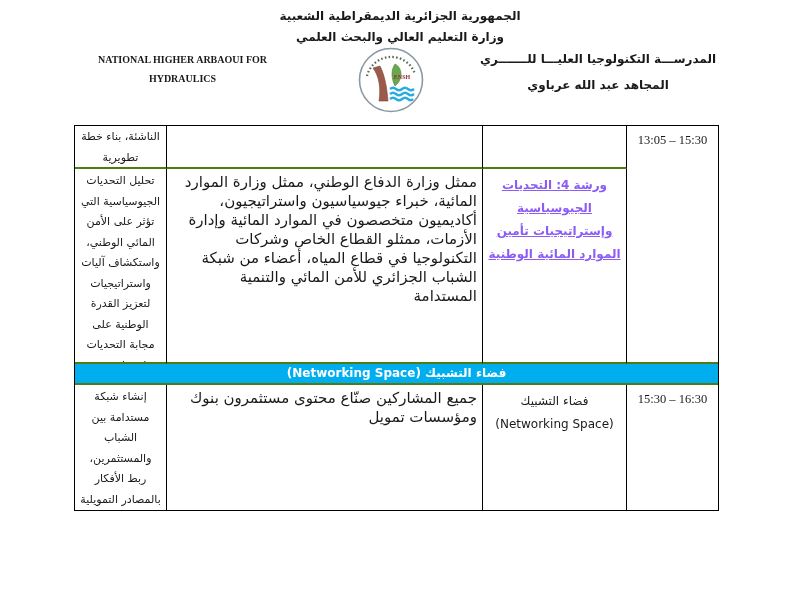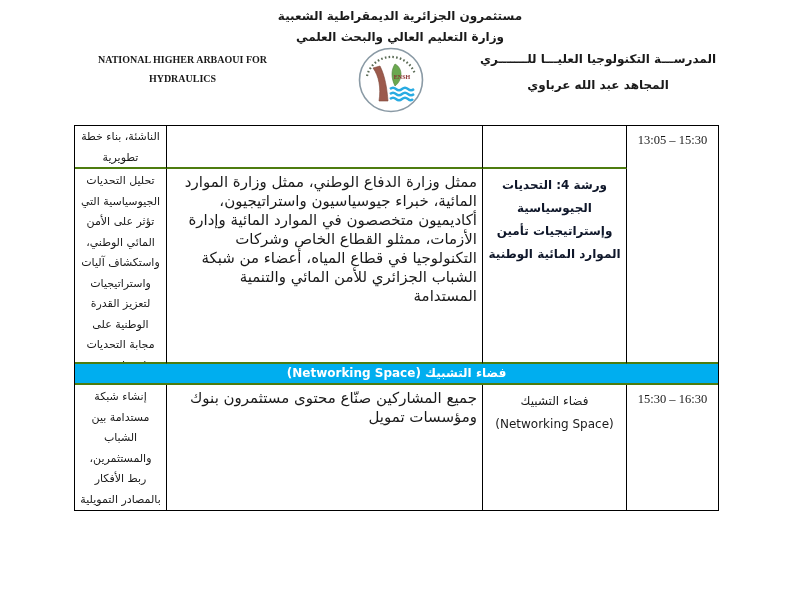--- a/index.html
+++ b/index.html
@@ -31,21 +31,21 @@
   .ntitle{font-size:12px;line-height:23px;padding-top:5px;}
   .time{direction:ltr;font-family:"Liberation Serif",serif;font-size:12.5px;
         padding-top:7px;text-align:center;}
   .banner{direction:rtl;text-align:center;color:#fff;font-weight:bold;
           font-size:12px;line-height:19px;box-sizing:border-box;}
 </style>
 </head>
 <body>
 
 <div class="abs hdr-center">
-  <div>مستثمرون الجزائرية الديمقراطية الشعبية</div>
+  <div>الجمهورية الجزائرية الديمقراطية الشعبية</div>
   <div>وزارة التعليم العالي والبحث العلمي</div>
 </div>
 
 <div class="abs hdr-en">
   <div>NATIONAL HIGHER ARBAOUI FOR HYDRAULICS</div>
 </div>
 
 <div class="abs hdr-ar">
   <div>المدرســـة التكنولوجيا العليـــا للـــــــري</div>
   <div>المجاهد عبد الله عرباوي</div>
@@ -68,21 +68,21 @@
 
 <div class="abs tbl">
 
   <div class="cell obj br bb" style="grid-area:1/1/2/2;padding-top:1px;">الناشئة، بناء خطة تطويرية</div>
   <div class="cell br bb" style="grid-area:1/2/2/3;"></div>
   <div class="cell br bb" style="grid-area:1/3/2/4;"></div>
   <div class="cell time bb" style="grid-area:1/4/3/5;">13:05 – 15:30</div>
 
   <div class="cell obj br bb" style="grid-area:2/1/3/2;">تحليل التحديات الجيوسياسية التي تؤثر على الأمن المائي الوطني، واستكشاف آليات واستراتيجيات لتعزيز القدرة الوطنية على مجابة التحديات واستدامة هذه الموارد الحيوية.</div>
   <div class="cell desc br bb" style="grid-area:2/2/3/3;">ممثل وزارة الدفاع الوطني، ممثل وزارة الموارد المائية، خبراء جيوسياسيون واستراتيجيون، أكاديميون متخصصون في الموارد المائية وإدارة الأزمات، ممثلو القطاع الخاص وشركات التكنولوجيا في قطاع المياه، أعضاء من شبكة الشباب الجزائري للأمن المائي والتنمية المستدامة</div>
-  <div class="cell wtitle br bb" style="grid-area:2/3/3/4;color:#0f172a;">ورشة 4: التحديات الجيوسياسية وإستراتيجيات تأمين الموارد المائية الوطنية</div>
+  <div class="cell wtitle br bb" style="grid-area:2/3/3/4;color:#8b5cf6;text-decoration:underline;">ورشة 4: التحديات الجيوسياسية وإستراتيجيات تأمين الموارد المائية الوطنية</div>
 
   <div class="banner bb" style="grid-area:3/1/4/5;background:#00AEEF;">فضاء التشبيك (Networking Space)</div>
 
   <div class="cell obj br" style="grid-area:4/1/5/2;">إنشاء شبكة مستدامة بين الشباب والمستثمرين، ربط الأفكار بالمصادر التمويلية والفرص الاستثمارية</div>
   <div class="cell desc br" style="grid-area:4/2/5/3;">جميع المشاركين صنّاع محتوى مستثمرون بنوك ومؤسسات تمويل</div>
   <div class="cell ntitle br" style="grid-area:4/3/5/4;">فضاء التشبيك (Networking Space)</div>
   <div class="cell time" style="grid-area:4/4/5/5;">15:30 – 16:30</div>
 </div>
 
 </body></html>

